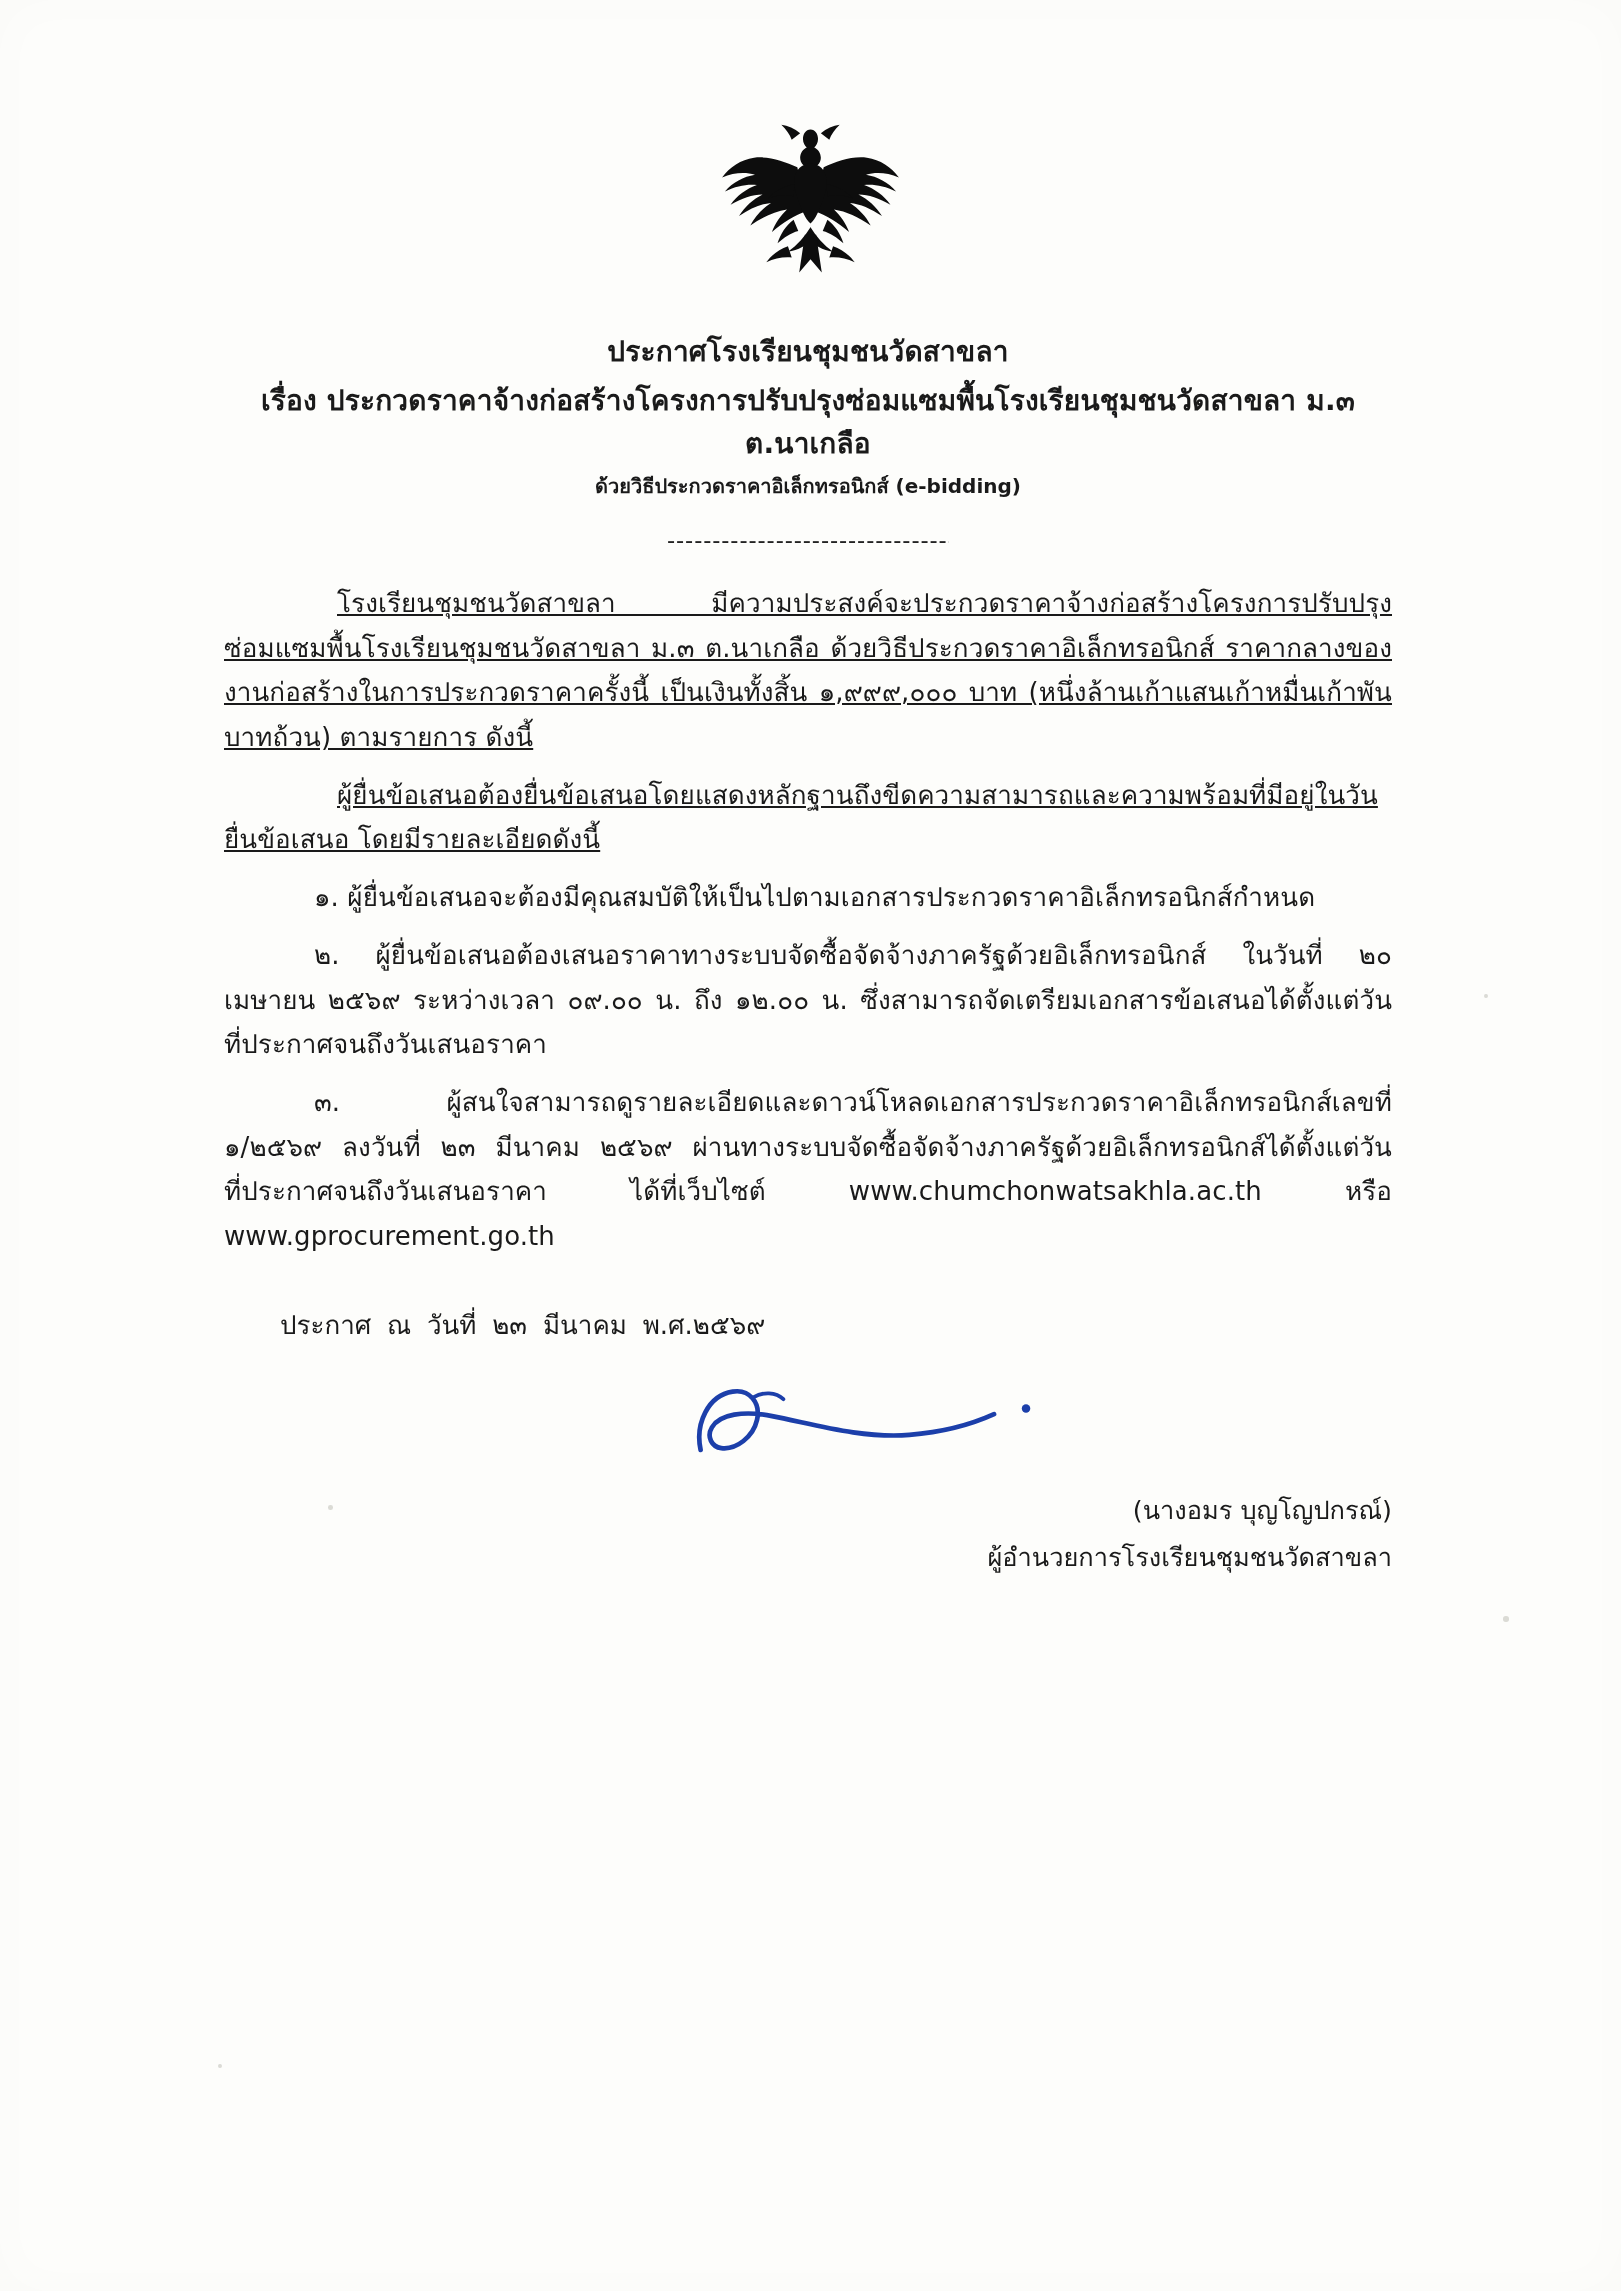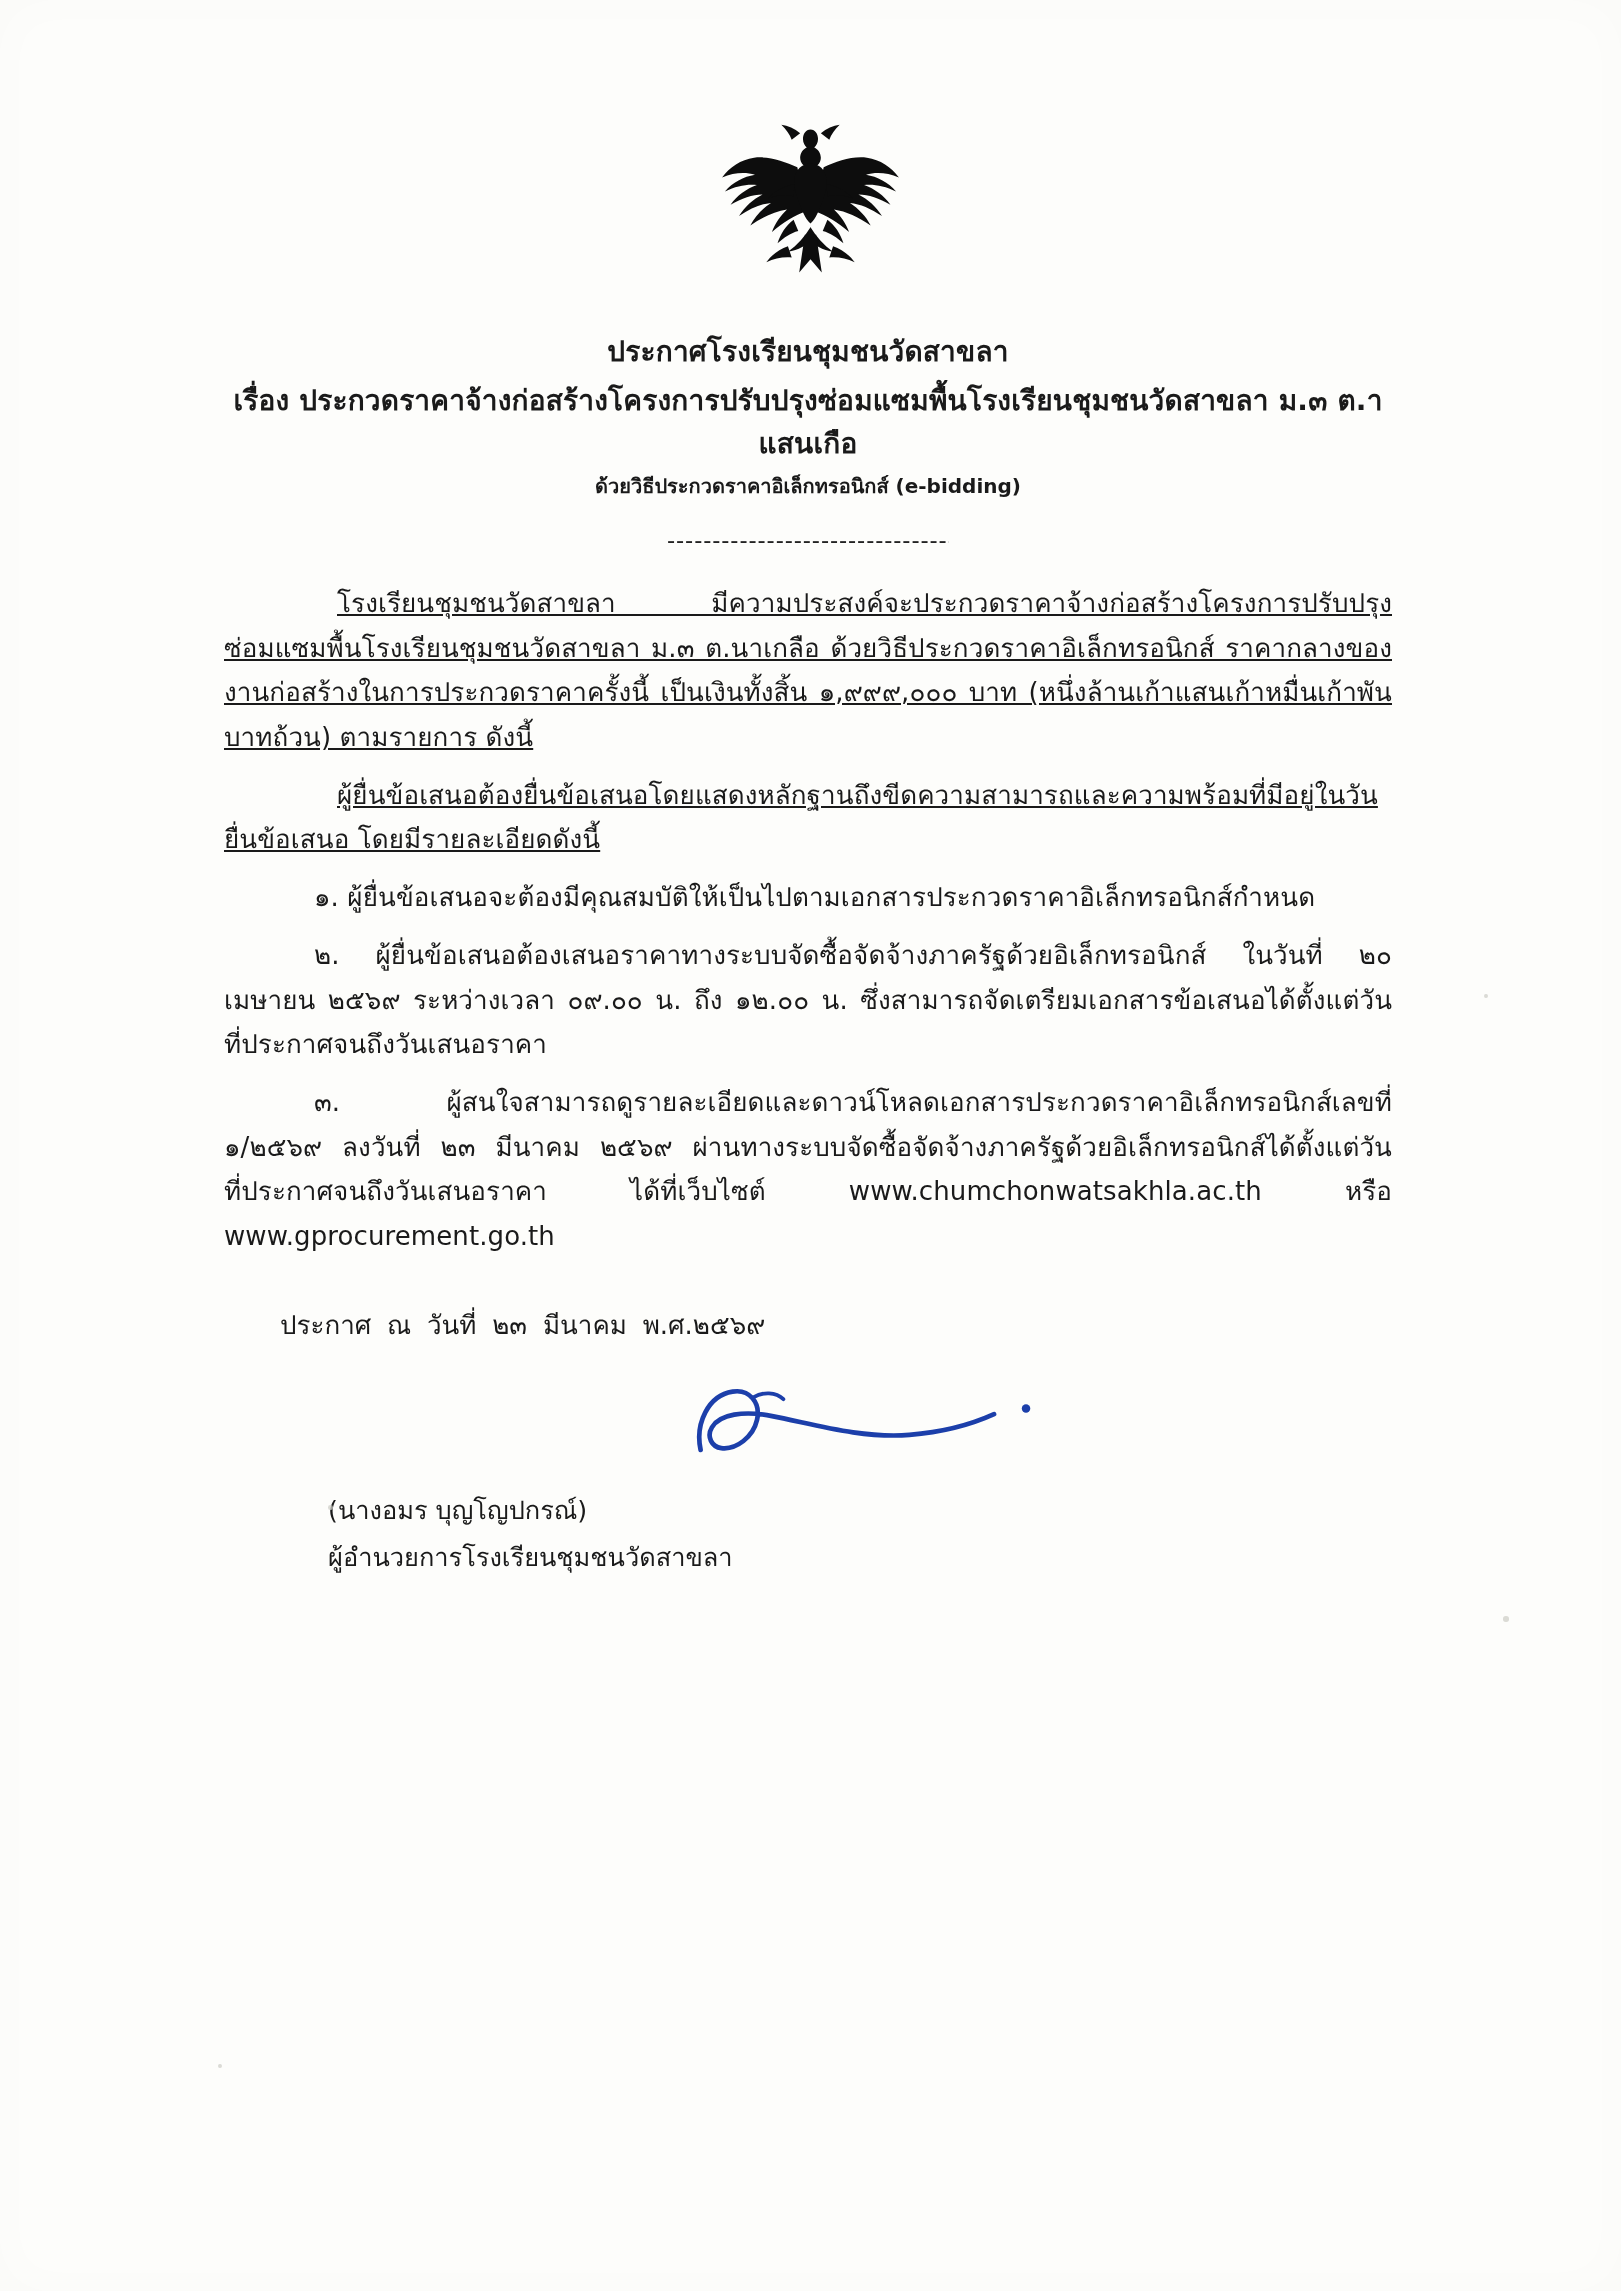--- a/index.html
+++ b/index.html
@@ -102,21 +102,21 @@
 
   .announce-date {
     margin-top: 45px;
     font-size: 26px;
     padding-left: 56px;
     word-spacing: 7.5px;
   }
 
   .signature-area {
     margin-top: 24.5px;
-    text-align: left;
+    text-align: right;
     padding-left: 104px;
     position: relative;
     height: 235px;
   }
   .sig-scribble {
     height: 113px;
     display: flex;
     justify-content: center;
     align-items: flex-end;
   }
@@ -167,21 +167,21 @@
         <path d="M86 132 c-9 3-17 9-23 17 c9-4 18-6 27-5z"></path>
         <path d="M134 132 c9 3 17 9 23 17 c-9-4-18-6-27-5z"></path>
       </g>
     </svg>
   </div>
 
   <div class="doc">
 
     <div class="title-block">
       <div class="title-line-1">ประกาศโรงเรียนชุมชนวัดสาขลา</div>
-      <div class="title-line-2">เรื่อง  ประกวดราคาจ้างก่อสร้างโครงการปรับปรุงซ่อมแซมพื้นโรงเรียนชุมชนวัดสาขลา ม.๓ ต.าแสนเกือ</div>
+      <div class="title-line-2">เรื่อง  ประกวดราคาจ้างก่อสร้างโครงการปรับปรุงซ่อมแซมพื้นโรงเรียนชุมชนวัดสาขลา ม.๓ ต.นาเกลือ</div>
       <div class="title-line-3">ด้วยวิธีประกวดราคาอิเล็กทรอนิกส์ (e-bidding)</div>
     </div>
 
     <div class="divider">-------------------------------------</div>
 
     <p class="body indent">โรงเรียนชุมชนวัดสาขลา มีความประสงค์จะประกวดราคาจ้างก่อสร้างโครงการปรับปรุงซ่อมแซมพื้นโรงเรียนชุมชนวัดสาขลา ม.๓ ต.นาเกลือ ด้วยวิธีประกวดราคาอิเล็กทรอนิกส์ ราคากลางของงานก่อสร้างในการประกวดราคาครั้งนี้ เป็นเงินทั้งสิ้น ๑,๙๙๙,๐๐๐ บาท (หนึ่งล้านเก้าแสนเก้าหมื่นเก้าพันบาทถ้วน) ตามรายการ ดังนี้</p>
     <p class="body indent">ผู้ยื่นข้อเสนอต้องยื่นข้อเสนอโดยแสดงหลักฐานถึงขีดความสามารถและความพร้อมที่มีอยู่ในวันยื่นข้อเสนอ โดยมีรายละเอียดดังนี้</p>
     <p class="body indent-sm">๑. ผู้ยื่นข้อเสนอจะต้องมีคุณสมบัติให้เป็นไปตามเอกสารประกวดราคาอิเล็กทรอนิกส์กำหนด</p>
     <p class="body indent-sm spread">๒. ผู้ยื่นข้อเสนอต้องเสนอราคาทางระบบจัดซื้อจัดจ้างภาครัฐด้วยอิเล็กทรอนิกส์ ในวันที่ ๒๐  เมษายน ๒๕๖๙  ระหว่างเวลา ๐๙.๐๐ น. ถึง ๑๒.๐๐ น. ซึ่งสามารถจัดเตรียมเอกสารข้อเสนอได้ตั้งแต่วันที่ประกาศจนถึงวันเสนอราคา</p>
     <p class="body indent-sm spread2">๓. ผู้สนใจสามารถดูรายละเอียดและดาวน์โหลดเอกสารประกวดราคาอิเล็กทรอนิกส์เลขที่ ๑/๒๕๖๙ ลงวันที่ ๒๓  มีนาคม  ๒๕๖๙  ผ่านทางระบบจัดซื้อจัดจ้างภาครัฐด้วยอิเล็กทรอนิกส์ได้ตั้งแต่วันที่ประกาศจนถึงวันเสนอราคา  ได้ที่เว็บไซต์ www.chumchonwatsakhla.ac.th  หรือ www.gprocurement.go.th</p>

